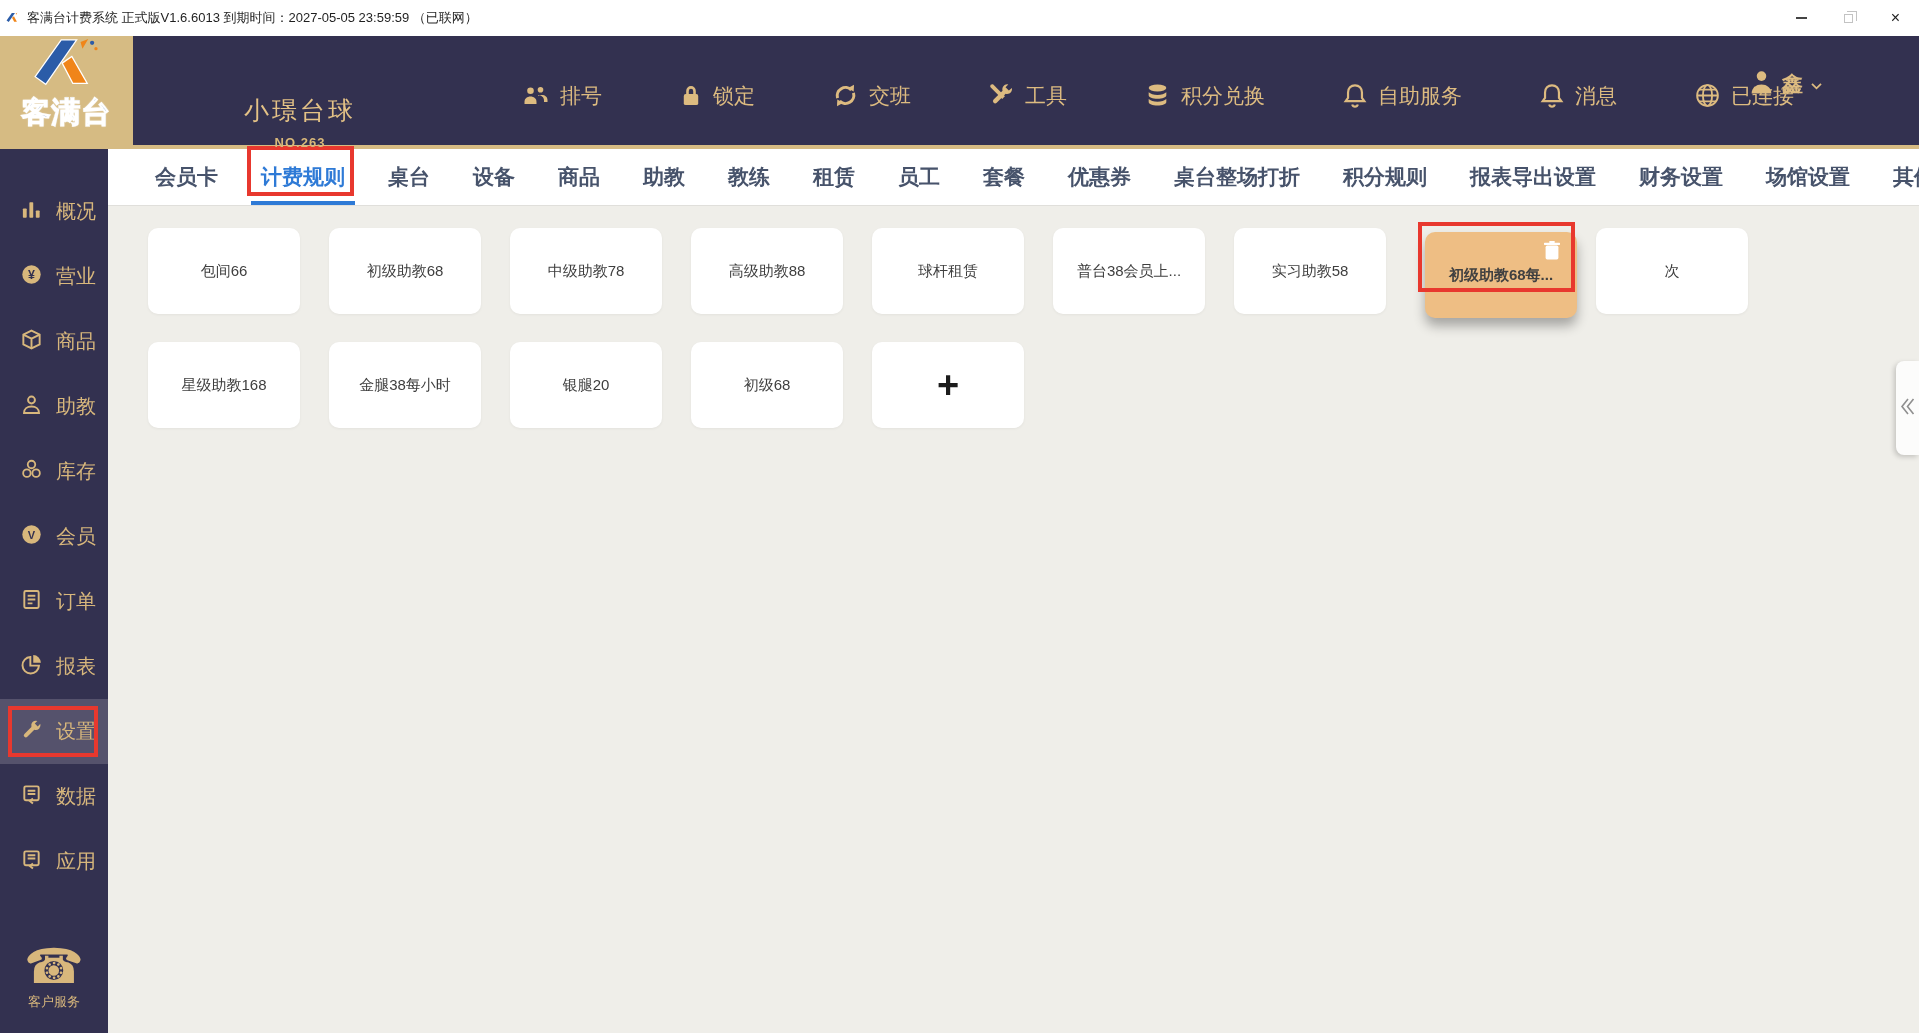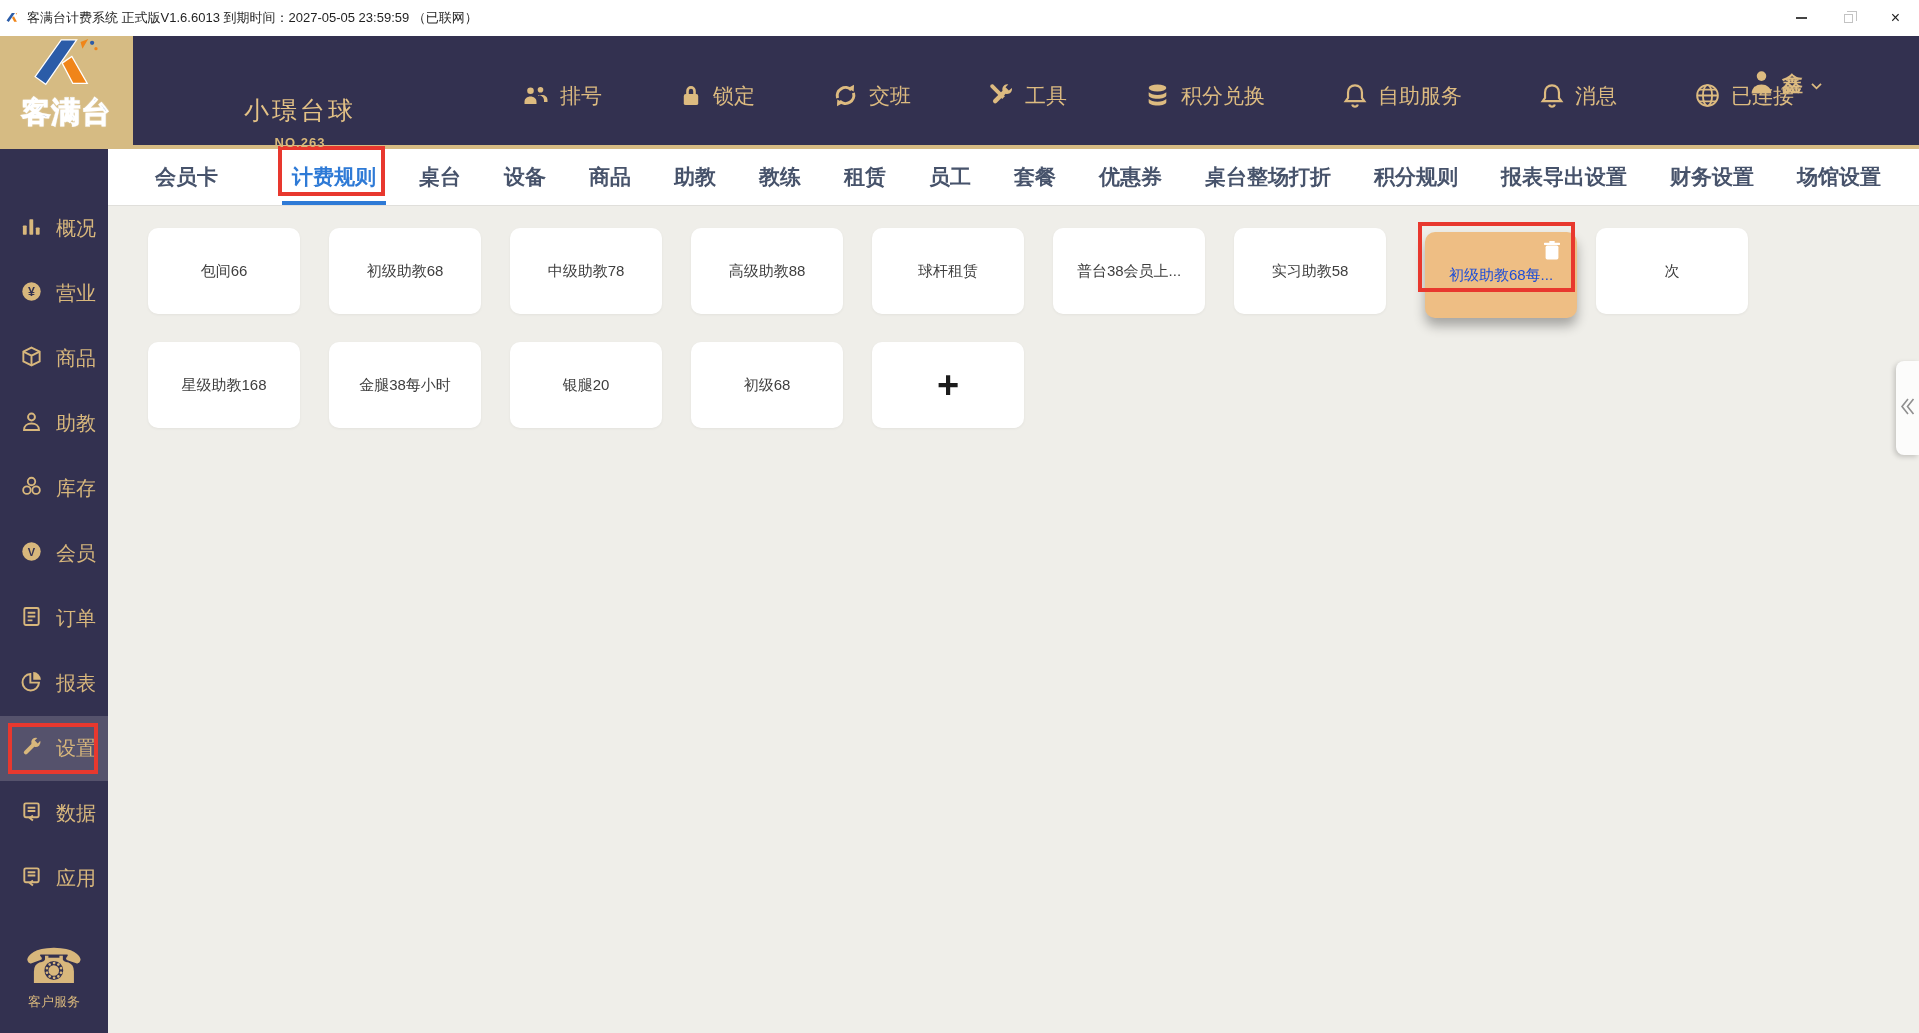--- a/index.html
+++ b/index.html
@@ -33,52 +33,52 @@
   .venue-name { font-size:25px; letter-spacing:3px; }
   .venue-no { font-size:13px; font-weight:bold; margin-top:8px; letter-spacing:1px; color:#d9b87a; }
   .navbar { position:absolute; left:522px; top:34px; height:123px; display:flex; align-items:center;
     gap:77px; color:#ddbb80; z-index:6; }
   .nav-btn { display:flex; align-items:center; gap:10px; font-size:21px; white-space:nowrap; }
   .nav-btn svg { display:block; }
   .userblock { position:absolute; right:96px; top:22px; height:123px; display:flex; align-items:center;
     gap:7px; color:#ddbb80; font-size:21px; font-weight:bold; z-index:6; }
   
   .sidebar { position:absolute; left:0; top:149px; width:108px; bottom:0; background:#333150;
-    padding-top:47px; z-index:4; }
+    padding-top:30px; z-index:4; }
   .side-item { height:65px; display:flex; align-items:center; padding-left:20px; gap:13px;
     color:#d8b77c; font-size:20px; position:relative; white-space:nowrap; }
   .side-item svg { flex:0 0 auto; }
   .side-item.active { background:#55526c; }
   .side-item .anno { position:absolute; left:8px; right:10px; top:7px; bottom:7px;
     border:4px solid #e8382e; pointer-events:none; }
   .side-footer { position:absolute; bottom:22px; left:0; width:108px; display:flex;
     flex-direction:column; align-items:center; color:#d8b77c; }
   .side-footer .phone { font-size:48px; line-height:1; font-family:"DejaVu Sans", sans-serif; }
   .side-footer .cs-label { font-size:13px; margin-top:3px; }
   
   .tabbar { position:absolute; left:108px; top:149px; right:0; height:57px; background:#fff;
     border-bottom:1px solid #e0dfdb; display:flex; align-items:center; padding-left:47px; gap:43px;
     z-index:3; }
   .tab { position:relative; height:100%; display:flex; align-items:center; font-size:21px;
     font-weight:bold; color:#47536b; white-space:nowrap; }
-  .tab.active { color:#2e7ad6;margin-left:31px; }
+  .tab.active { color:#2e7ad6; }
   .tab.active::after { content:""; position:absolute; left:-10px; right:-10px; bottom:0; height:4px;
     background:#2e7ad6; }
   .tab .anno { position:absolute; left:-14px; right:-9px; top:-3px; height:50px;
     border:4px solid #e8382e; pointer-events:none; }
   
   .content { position:absolute; left:108px; top:206px; right:0; bottom:0; background:#efeee9;
     padding:22px 12px 0 40px; }
   .cardrow { display:flex; gap:29px; margin-bottom:28px; }
   .card { width:152px; height:86px; background:#fff; border-radius:10px; display:flex;
     align-items:center; justify-content:center; font-size:15px; color:#3e3e3e;
     box-shadow:0 1px 3px rgba(0,0,0,0.05); text-align:center; }
   .card.add { font-size:38px; font-weight:bold; color:#1c1c1c; }
-  .card.hl { background:#eebe84; color:#1d4ed8; position:relative; transform:translate(10px,4px);
-    box-shadow:0 8px 12px rgba(0,0,0,0.30); z-index:2; }
+  .card.hl { background:#eebe84; color:#404040; position:relative; transform:translate(10px,4px);
+    box-shadow:0 8px 12px rgba(0,0,0,0.30); z-index:2;font-weight:bold; }
   .card.hl .anno { position:absolute; left:-7px; top:-10px; width:157px; height:70px;
     border:4px solid #e8382e; pointer-events:none; }
   .card.hl .trash { position:absolute; top:9px; right:17px; }
   
   .right-handle { position:absolute; right:0; top:361px; width:23px; height:94px; background:#fcfcfb;
     border-radius:8px 0 0 8px; box-shadow:-2px 2px 5px rgba(0,0,0,0.18); display:flex;
     align-items:center; justify-content:center; z-index:5; }
 </style>
 </head>
 <body>

